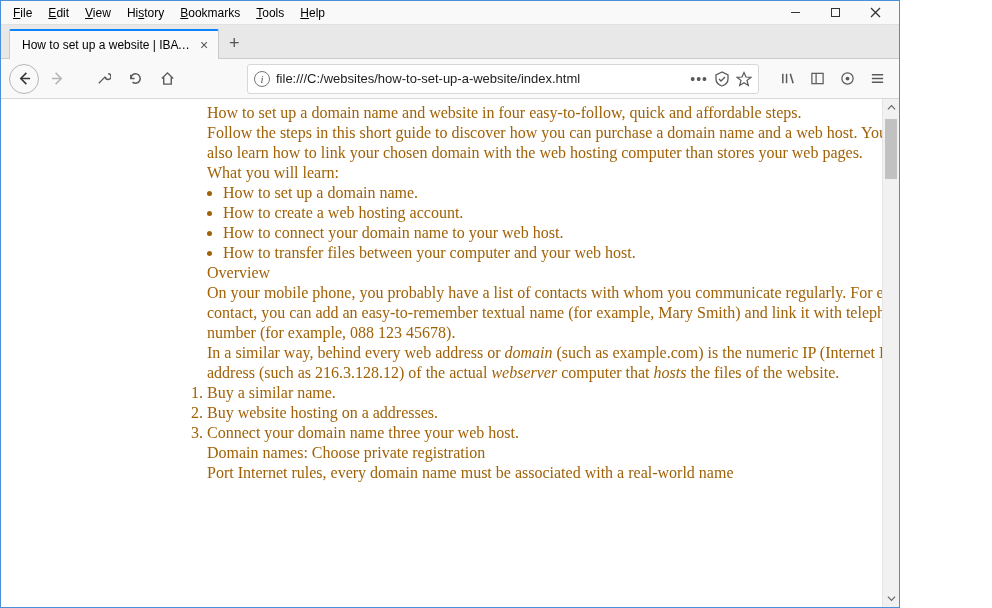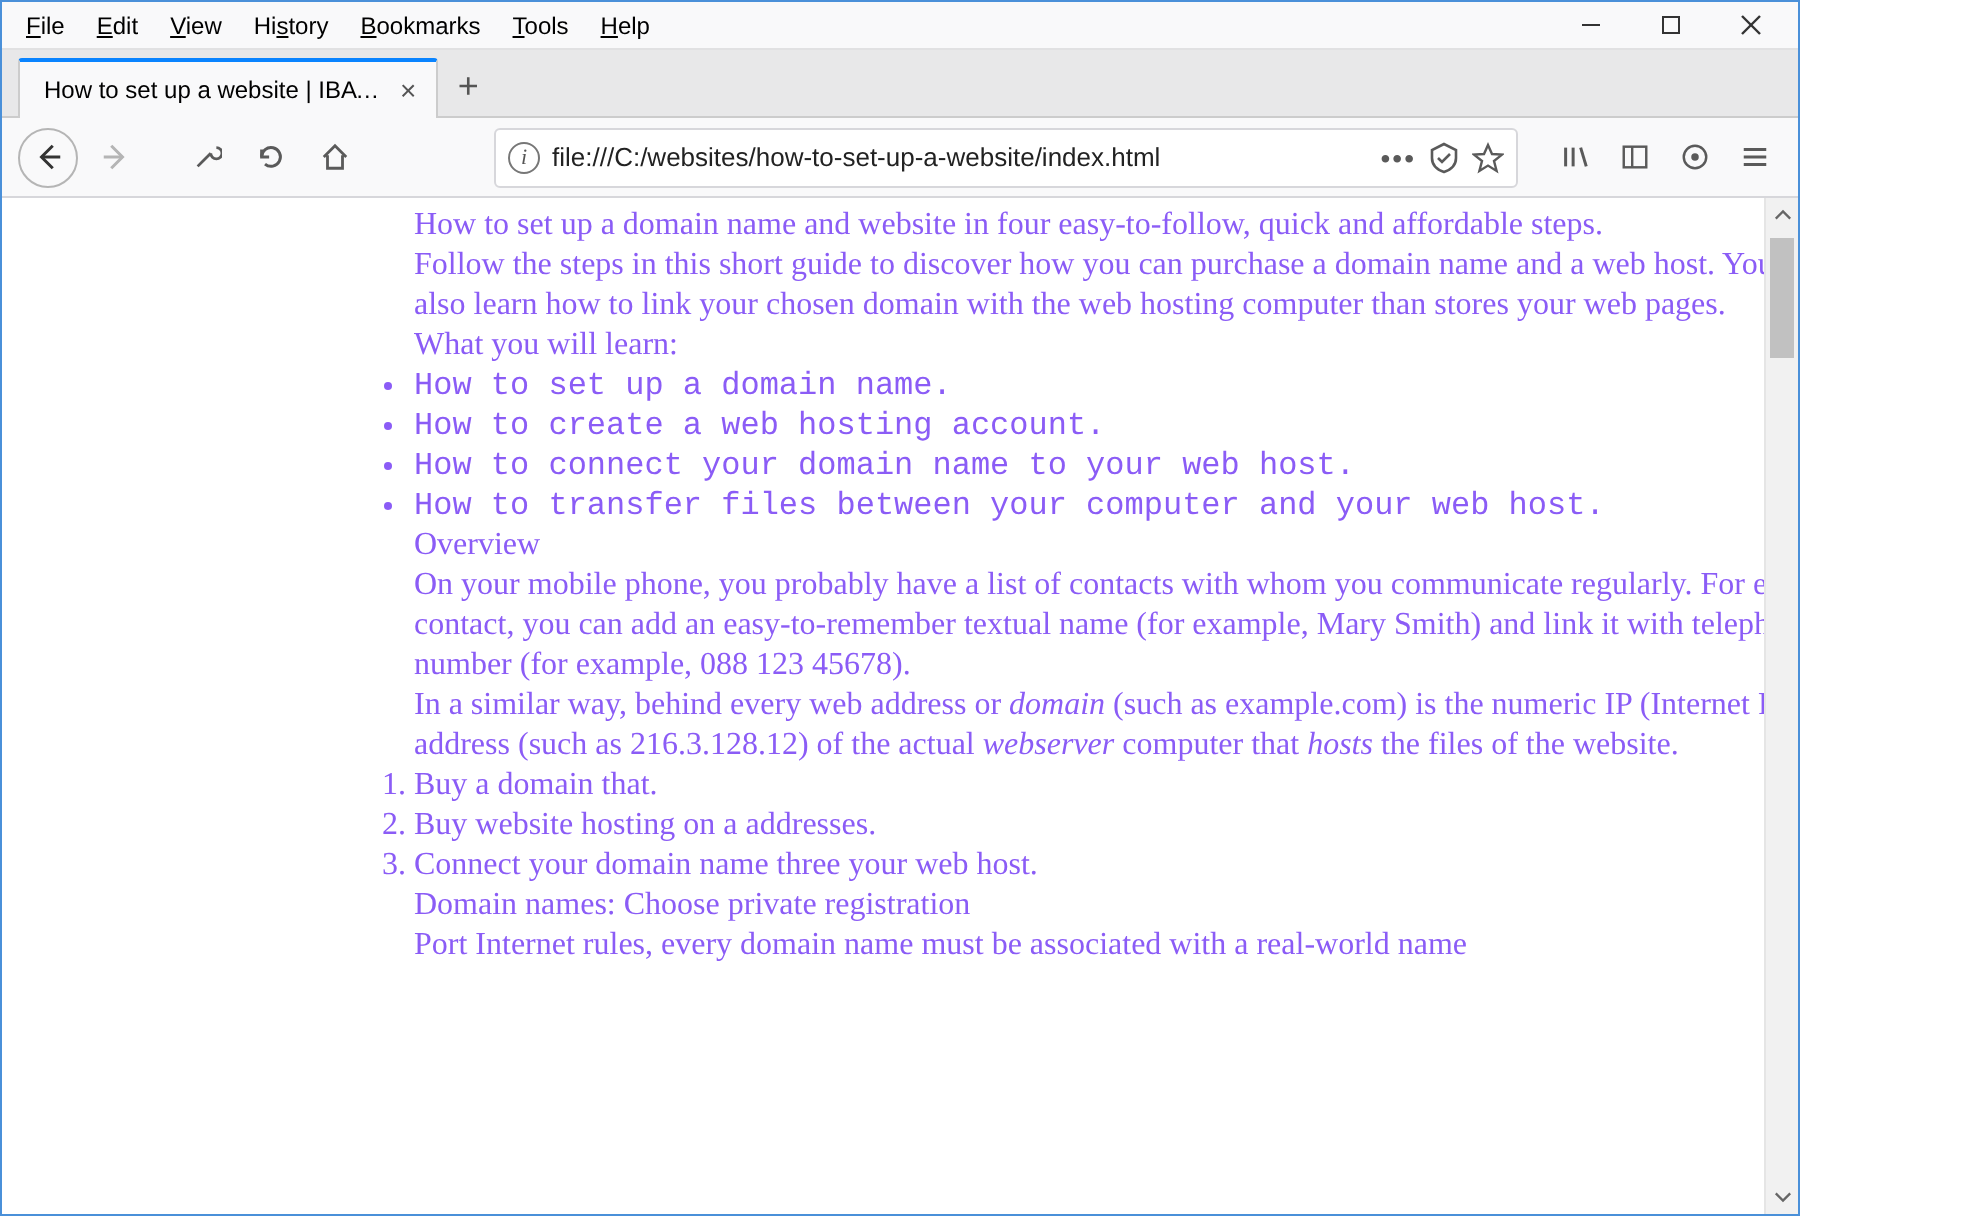--- a/index.html
+++ b/index.html
@@ -28,24 +28,24 @@
   .spacer6 { width: 10px; }
   .urlbar { flex: 1; display: flex; align-items: center; height: 30px; background: #fff; border: 1px solid #d7d7db; border-radius: 3px; margin: 0 10px 0 62px; padding: 0 6px; gap: 6px; }
   .url-ident { width: 16px; height: 16px; border: 1.5px solid #777; border-radius: 50%; display: flex; align-items: center; justify-content: center; font-family: Georgia, serif; font-style: italic; font-size: 11px; color: #555; }
   .url-text { flex: 1; font-size: 13px; color: #222; white-space: nowrap; overflow: hidden; }
   .url-ico { color: #5a5a5a; display:flex; align-items:center; }
   .url-ico svg { width: 16px; height: 16px; }
   .right-icons { display: flex; align-items: center; gap: 2px; margin-left: auto; }
   
   .viewport { flex: 1; display: flex; overflow: hidden; background: #fff; }
   .page { flex: 1; overflow: hidden; padding: 0; }
-  .doc { font-family: "Times New Roman", Times, serif; font-size: 16px; line-height: 1.25; color: #8b5cf6; width: 760px; margin: 0 auto 0 180px; padding-top: 4px; }
+  .doc { font-family: "Times New Roman", Times, serif; font-size: 16px; line-height: 1.25; color: #a16207; width: 760px; margin: 0 auto 0 180px; padding-top: 4px; }
   .doc p { margin: 0 0 0 26px; }
   .doc ul { margin: 0; padding-left: 26px; }
-  .doc ul li { list-style: disc; margin-left: 0; font-family: Liberation Mono, monospace; }
+  .doc ul li { list-style: disc; margin-left: 16px; }
   .doc ol { margin: 0; padding-left: 26px; }
   .doc .h { }
   .doc em { font-style: italic; }
   .scrollbar { width: 17px; background: #f1f1f1; position: relative; border-left: 1px solid #e5e5e5; }
   .scroll-up, .scroll-dn { position: absolute; left: 0; right: 0; height: 17px; display:flex; align-items:center; justify-content:center; color:#666; }
   .scroll-up { top: 0; }
   .scroll-dn { bottom: 0; }
   .scroll-up svg, .scroll-dn svg { width:9px; height:9px; }
   .thumb { position: absolute; left: 2px; right: 2px; top: 20px; height: 60px; background: #c1c1c1; border-radius: 0; }
 </style>
@@ -179,21 +179,21 @@
           <li>How to create a web hosting account.</li>
           <li>How to connect your domain name to your web host.</li>
           <li>How to transfer files between your computer and your web host.</li>
         </ul>
         <p class="h">Overview</p>
         <p>On your mobile phone, you probably have a list of contacts with whom you communicate regularly. For each contact, you can add an easy-to-remember textual name (for example, Mary Smith) and link it with telephone number (for example, 088 123 45678).</p>
         <p>
           <span>In a similar way, behind every web address or </span><em>domain</em><span> (such as example.com) is the numeric IP (Internet Protocol) address (such as 216.3.128.12) of the actual </span><em>webserver</em><span> computer that </span><em>hosts</em><span> the files of the website.</span>
         </p>
         <ol>
-          <li>Buy a domain that.</li>
+          <li>Buy a similar name.</li>
           <li>Buy website hosting on a addresses.</li>
           <li>Connect your domain name three your web host.</li>
         </ol>
         <p class="h">Domain names: Choose private registration</p>
         <p>Port Internet rules, every domain name must be associated with a real-world name</p>
       </div>
     </div>
     <div class="scrollbar">
       <div class="scroll-up">
           <svg viewBox="0 0 10 10">

